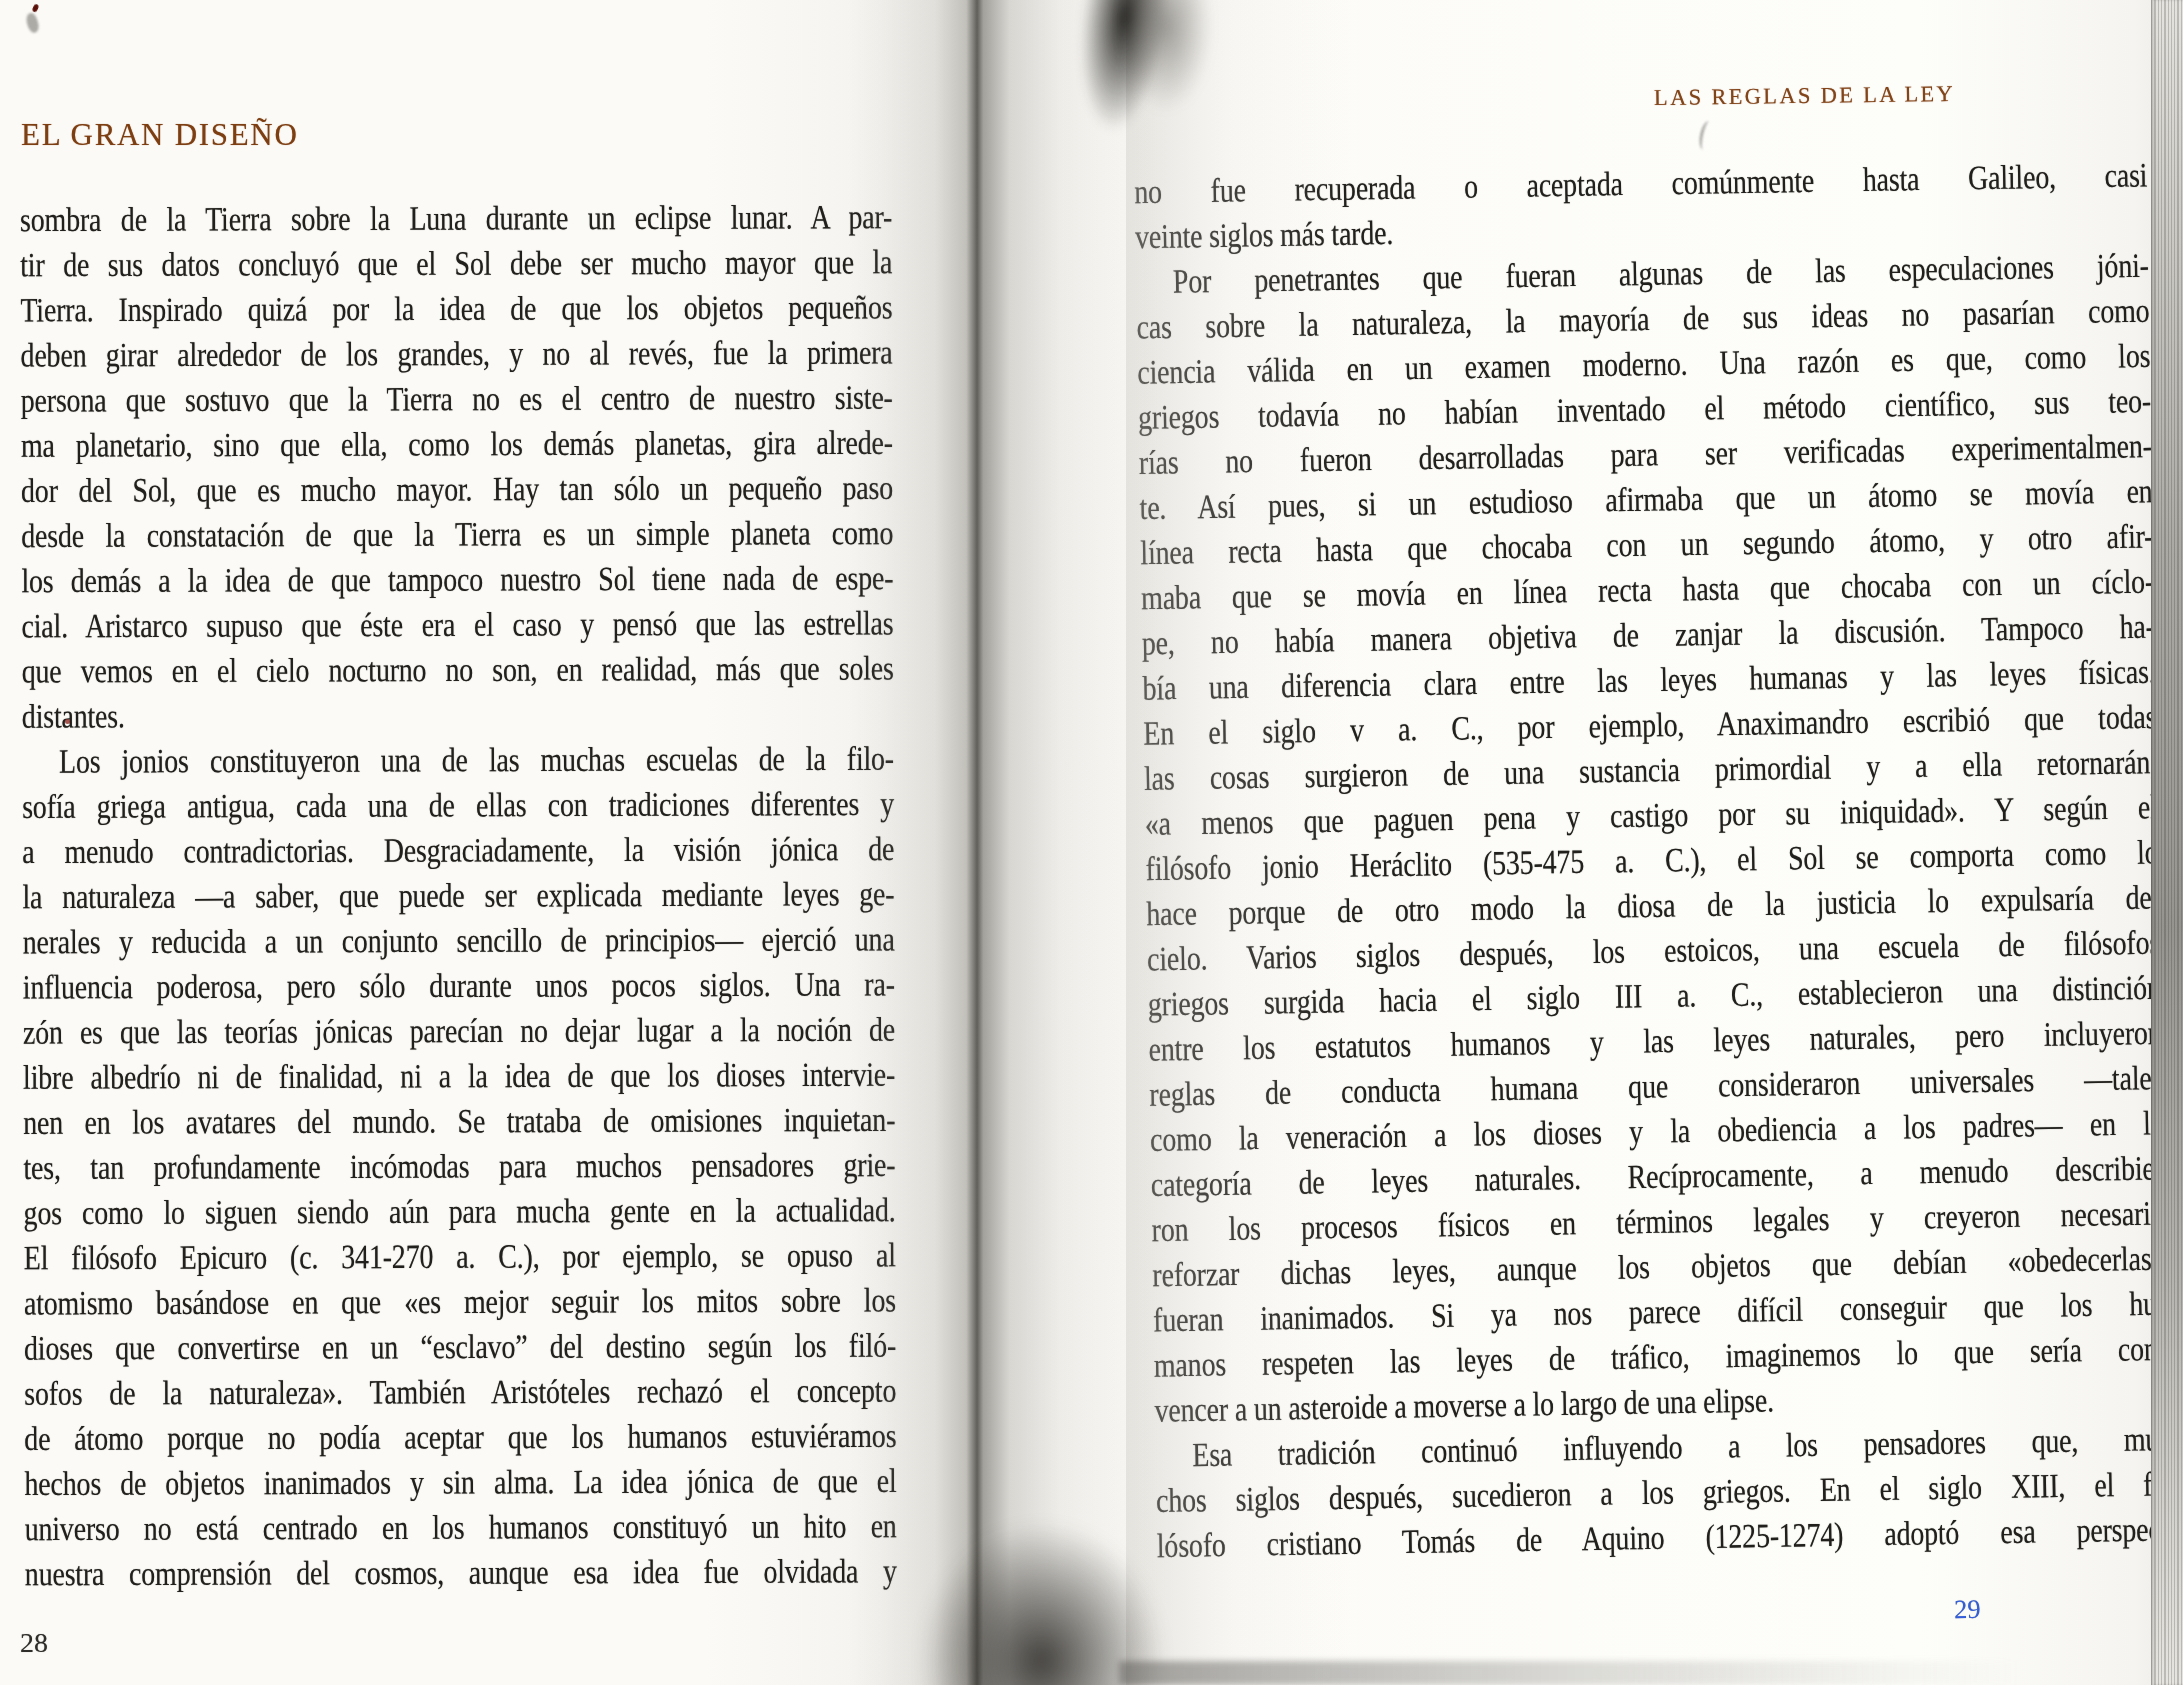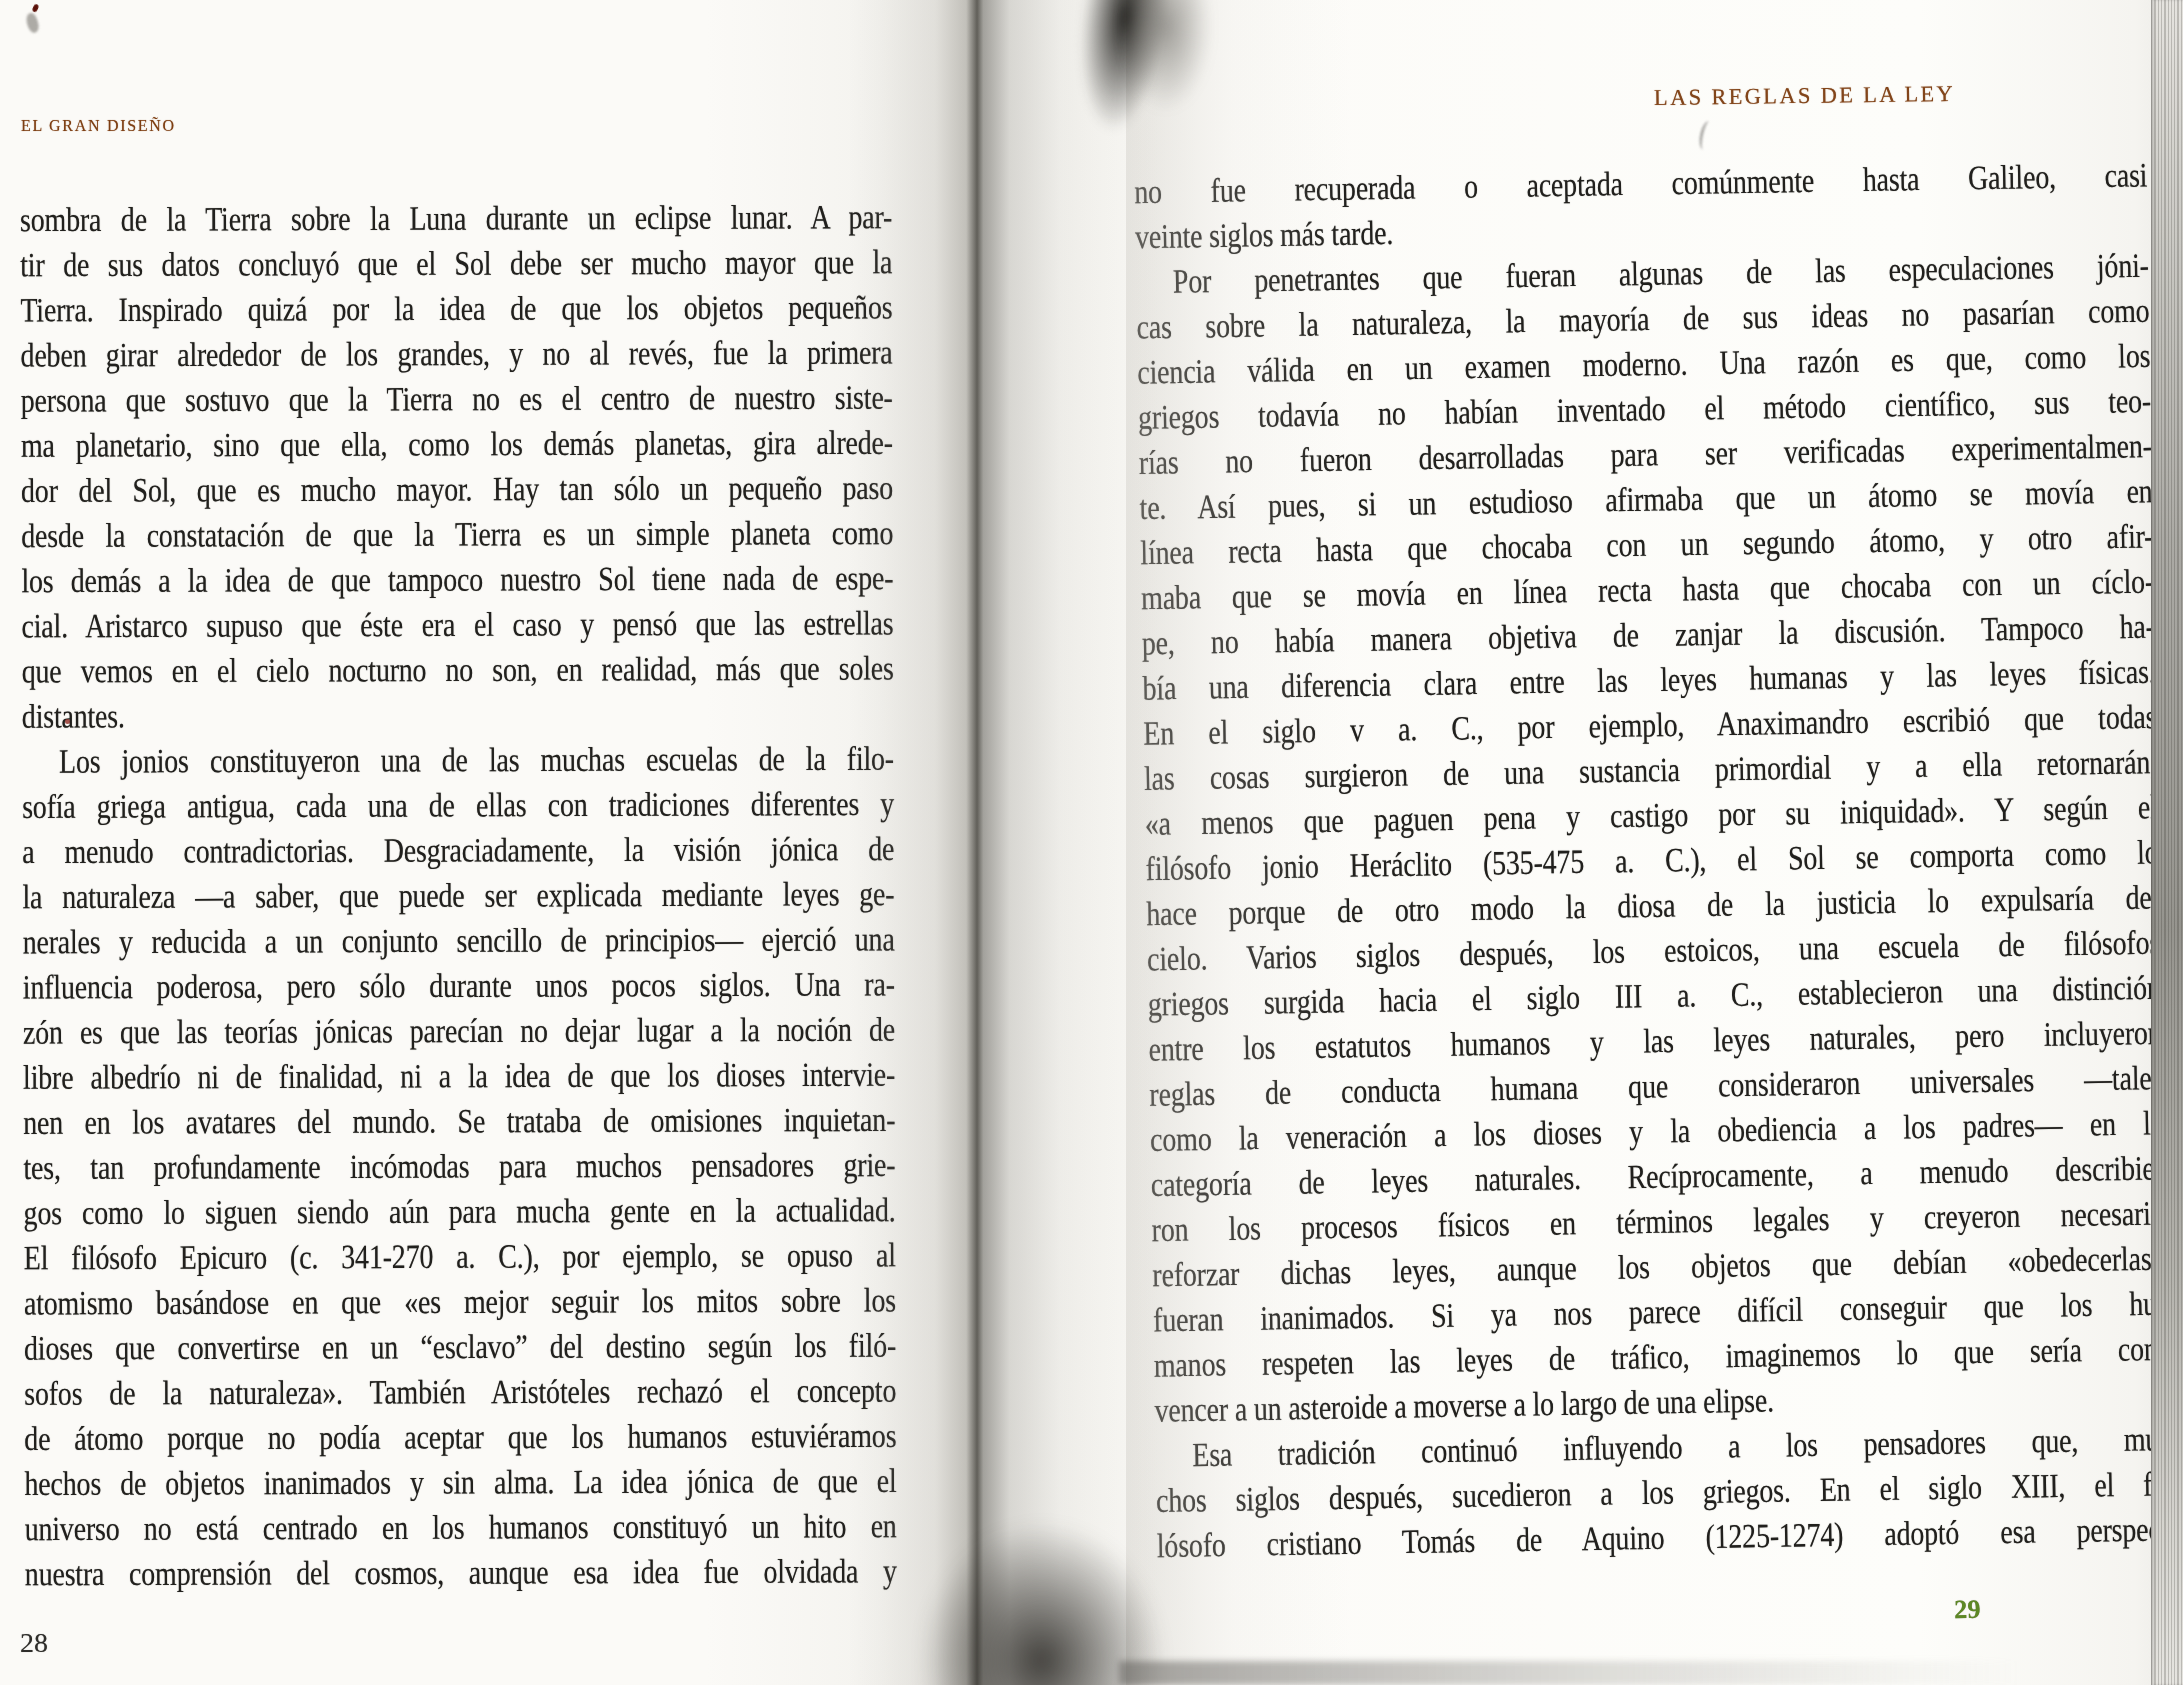--- a/index.html
+++ b/index.html
@@ -9,39 +9,39 @@
     font-family:"Liberation Serif","DejaVu Serif",serif;
   }
   
   .paper-left{position:absolute;left:0;top:0;width:980px;height:100%;
     background:linear-gradient(to right,#fbfaf7 0%,#fbfaf7 72%,#f4f3ef 90%,#e9e7e2 100%);}
   .paper-right{position:absolute;left:980px;top:0;width:1203px;height:100%;
     background:linear-gradient(to right,#e9e8e4 0%,#f5f4f0 9%,#fcfbf8 18%,#fdfdfa 78%,#f5f4f0 96%,#eae9e5 100%);}
   
   .runhead{position:absolute;color:var(--header,#7d3e12);letter-spacing:1.7px;
     text-shadow:0 0 1px rgba(125,62,18,.65);white-space:nowrap;}
-  #head-left{left:21px;top:117px;font-size:16px;}
+  #head-left{left:21px;top:117px;font-size:31px;}
   #head-right{left:1654px;top:83px;font-size:22.5px;letter-spacing:2.3px;transform:rotate(-0.8deg);color:#82451a;}
   
   .page-text{position:absolute;}
   #body-left{left:20px;top:197px;width:872px;transform:rotate(-0.2deg) scaleY(1.22);transform-origin:0 0;}
   #body-right{left:1134px;top:169px;width:1013px;transform:rotate(-0.95deg) scaleY(1.22);transform-origin:0 0;}
   .tline{
     font-size:28px;color:var(--ink,#21201d);letter-spacing:-0.2px;
     text-align:justify;text-align-last:justify;
     text-shadow:0 0 0.9px rgba(42,40,36,.55);
   }
   #body-left .tline{line-height:37px;}
   #body-right .tline{line-height:37px;}
   .tline.indent{padding-left:37px;}
   .tline.end{text-align-last:left;}
   
   .folio{position:absolute;color:#2f2e2b;text-shadow:0 0 0.8px rgba(40,38,34,.5);}
   #folio-left{left:20px;top:1627px;font-size:28px;text-align:center;}
-  #folio-right{left:1954px;top:1594px;font-size:26.5px;color:#4d7c0f;opacity:.9;transform:rotate(-1deg);font-weight:bold;}
+  #folio-right{left:1954px;top:1594px;font-size:26.5px;color:#1d4ed8;opacity:.9;transform:rotate(-1deg);}
   
   .gutter{position:absolute;left:848px;top:0;width:311px;height:100%;pointer-events:none;
     background:linear-gradient(to right,
       rgba(178,176,170,0) 0%,
       rgba(178,176,170,.22) 28%,
       rgba(138,136,128,.42) 38%,
       rgba(58,56,50,.78) 41.5%,
       rgba(92,90,84,.5) 43.5%,
       rgba(162,160,154,.28) 52%,
       rgba(205,203,197,.12) 68%,

